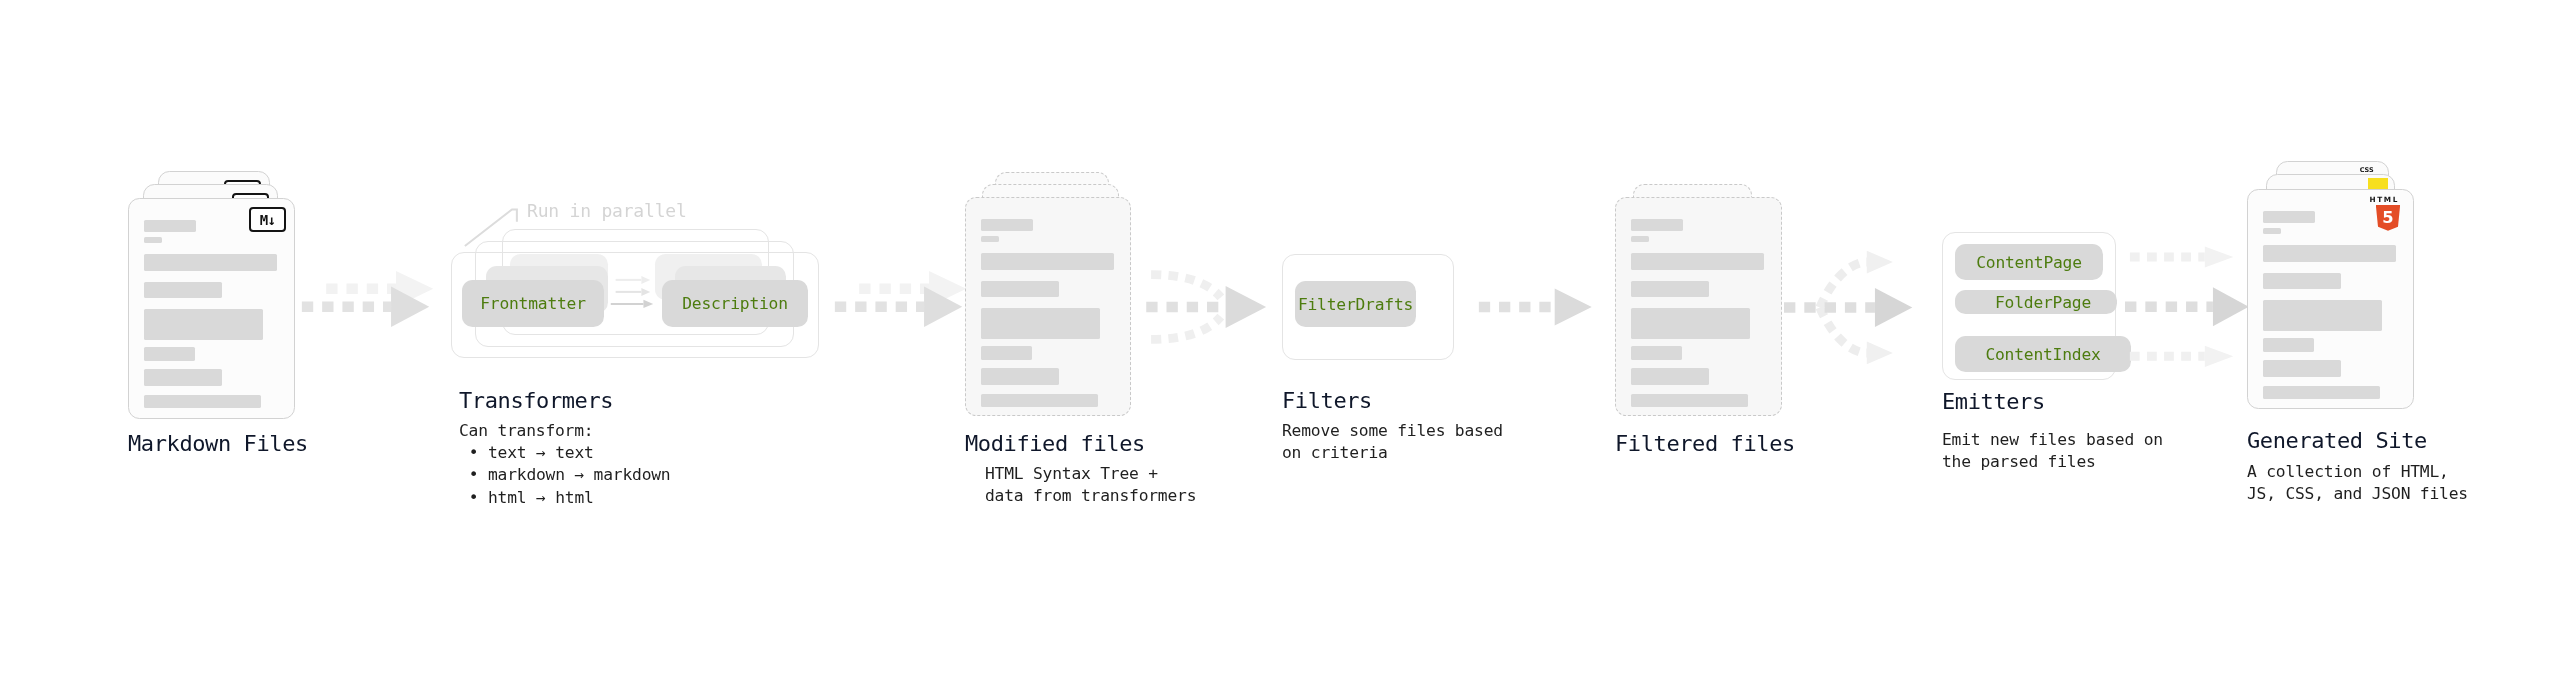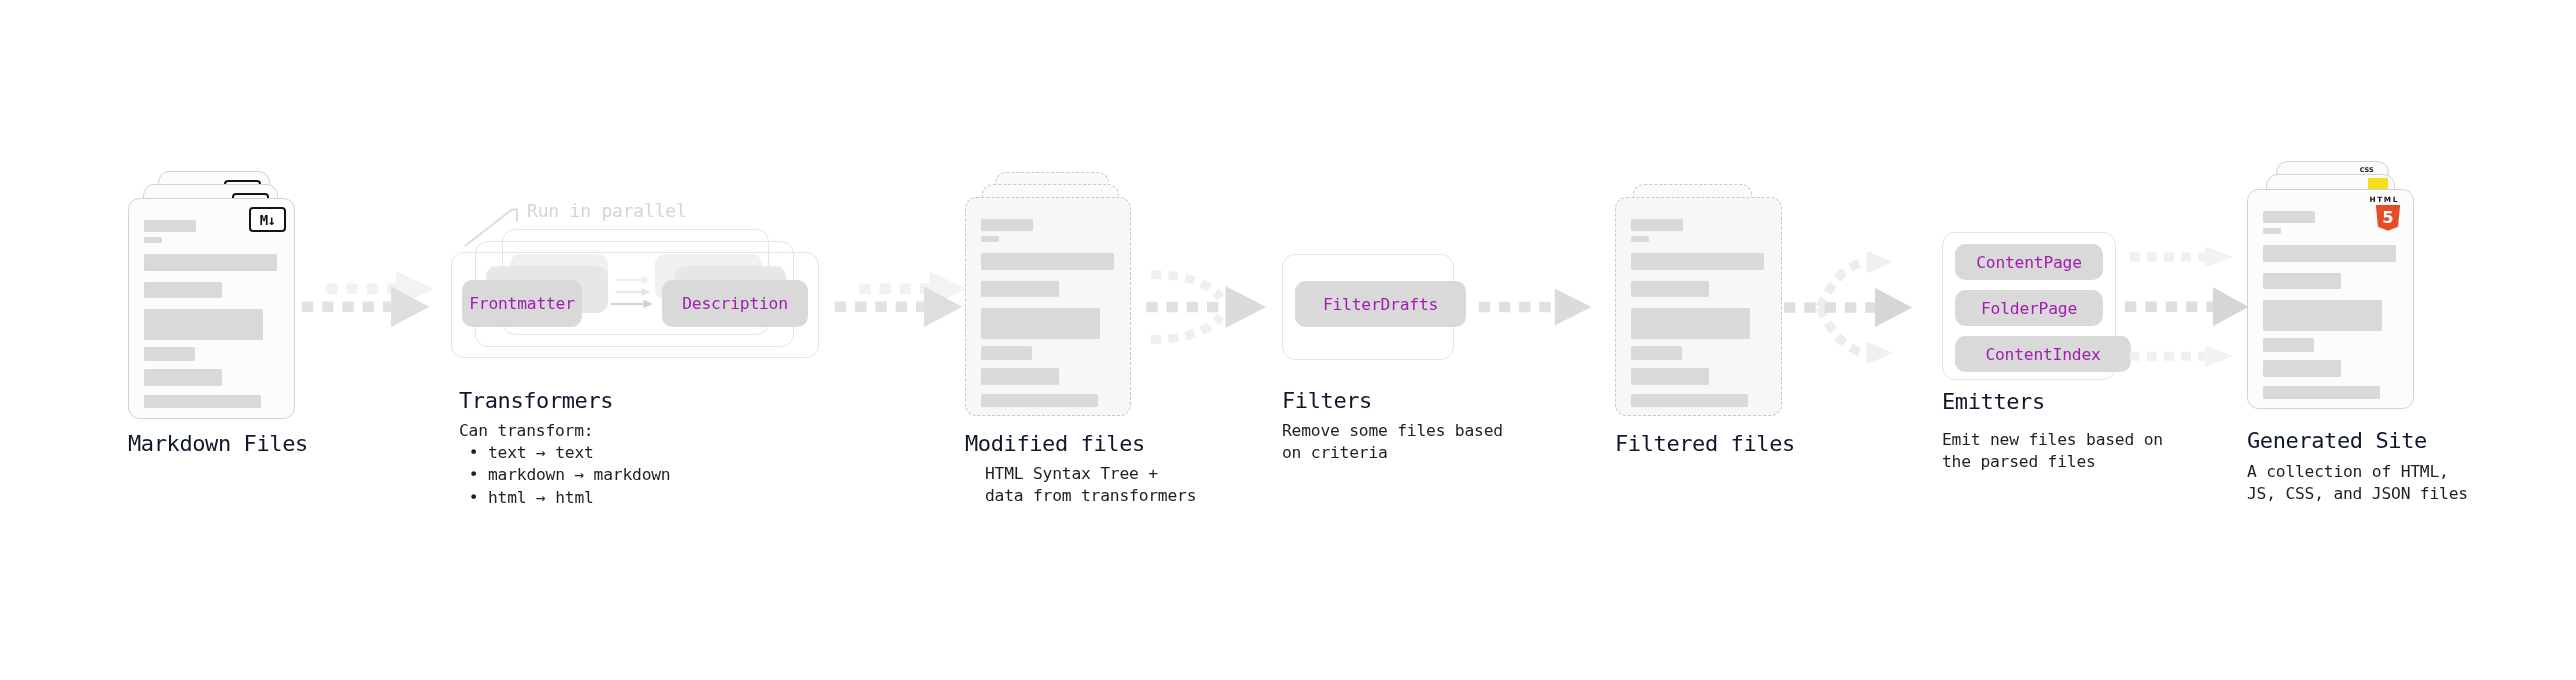--- a/index.html
+++ b/index.html
@@ -23,21 +23,21 @@
   .b5{width:119px;height:31px;margin-bottom:7.3px}
   .b6{width:51px;height:14px;margin-bottom:8.1px}
   .b7{width:78px;height:17px;margin-bottom:9px}
   .b8{width:117px;height:13px;margin-bottom:0}
 
   
   .frame{position:absolute;border:1.6px solid #e4e4e4;border-radius:13px;box-sizing:border-box;}
 
   
   .chip{position:absolute;background:#d9d9d9;border-radius:10.6px;display:flex;align-items:center;justify-content:center;
-        font-size:16.3px;letter-spacing:-0.2px;color:#a21caf;white-space:nowrap;}
+        font-size:16.3px;letter-spacing:-0.2px;color:#4d7c0f;white-space:nowrap;}
   .chip.g2{background:#e7e7e7;}
   .chip.g3{background:#f0f0f0;}
 
   .caption{position:absolute;font-size:22px;font-weight:500;letter-spacing:-0.4px;color:#0f172a;white-space:nowrap;}
   .desc{position:absolute;font-size:16.3px;line-height:22px;letter-spacing:-0.2px;color:#1f1f1f;white-space:nowrap;}
   .desc .bullets{padding-left:9.8px;line-height:22.3px;}
   .note{position:absolute;font-size:18px;letter-spacing:-0.2px;color:#d4d4d4;white-space:nowrap;}
 
   
   .badge-md{position:absolute;top:8.1px;right:8.1px;width:33px;height:21px;border:2.4px solid #141414;border-radius:4.1px;
@@ -95,21 +95,21 @@
   <div class="note" style="left:527px;top:200px;">Run in parallel</div>
 
   <div class="frame" style="left:502px;top:229px;width:267px;height:106px;"></div>
   <div class="frame" style="left:475px;top:241px;width:319px;height:106px;"></div>
   <div class="frame" style="left:451px;top:252px;width:368px;height:106px;"></div>
 
   <div class="chip g3" style="left:510px;top:254px;width:98px;height:46px;"></div>
   <div class="chip g3" style="left:655px;top:254px;width:107px;height:46px;"></div>
   <div class="chip g2" style="left:486px;top:266px;width:122px;height:47px;"></div>
   <div class="chip g2" style="left:675px;top:266px;width:111px;height:47px;"></div>
-  <div class="chip" style="left:462px;top:280px;width:120px;height:47px;">Frontmatter</div>
+  <div class="chip" style="left:462px;top:280px;width:142px;height:47px;">Frontmatter</div>
   <div class="chip" style="left:662px;top:280px;width:146px;height:47px;">Description</div>
 
   <svg style="left:614px;top:275px;" width="37" height="9.8" viewBox="0 0 46 12">
     <line x1="2" y1="6" x2="34" y2="6" stroke="#ededed" stroke-width="2.5"></line>
       <polygon points="34,1 45,6 34,11" fill="#ededed"></polygon>
   </svg>
   <svg style="left:614px;top:287px;" width="37" height="9.8" viewBox="0 0 46 12">
     <line x1="2" y1="6" x2="34" y2="6" stroke="#e4e4e4" stroke-width="2.5"></line>
       <polygon points="34,1 45,6 34,11" fill="#e4e4e4"></polygon>
   </svg>
@@ -156,21 +156,21 @@
   </div>
 
   <svg style="left:1143px;top:254px;" width="128" height="106" viewBox="0 0 158 130">
     <path d="M 10 25 Q 72 25 96 53" fill="none" stroke="#efefef" stroke-width="11" stroke-dasharray="12 9"></path>
     <path d="M 10 105 Q 72 105 96 77" fill="none" stroke="#efefef" stroke-width="11" stroke-dasharray="12 9"></path>
     <line x1="4" y1="65" x2="102" y2="65" stroke="#e0e0e0" stroke-width="13" stroke-dasharray="14 11"></line>
     <polygon points="102,39 152,65 102,91" fill="#dbdbdb"></polygon>
   </svg>
 
   <div class="frame" style="left:1282px;top:254px;width:172px;height:106px;"></div>
-  <div class="chip" style="left:1295px;top:281px;width:171px;height:46px;">FilterDrafts</div>
+  <div class="chip" style="left:1295px;top:281px;width:121px;height:46px;">FilterDrafts</div>
   <div class="caption" style="left:1282px;top:388px;">Filters</div>
   <div class="desc" style="left:1282px;top:420px;">
     <div>Remove some files based</div>
     <div>on criteria</div>
   </div>
 
   <svg style="left:1475px;top:282px;" width="119" height="50" viewBox="0 0 146 62">
     <line x1="4" y1="31" x2="98" y2="31" stroke="#e0e0e0" stroke-width="13" stroke-dasharray="14 11"></line>
     <polygon points="98,8 144,31 98,54" fill="#dbdbdb"></polygon>
   </svg>
@@ -194,21 +194,21 @@
     <path d="M 44 83 Q 66 34 98 27 L 102 27" fill="none" stroke="#ededed" stroke-width="11" stroke-dasharray="12 9"></path>
     <polygon points="102,13 134,27 102,41" fill="#f0f0f0"></polygon>
     <path d="M 44 83 Q 66 132 98 139 L 102 139" fill="none" stroke="#ededed" stroke-width="11" stroke-dasharray="12 9"></path>
     <polygon points="102,125 134,139 102,153" fill="#f0f0f0"></polygon>
     <line x1="0" y1="83" x2="112" y2="83" stroke="#dedede" stroke-width="13" stroke-dasharray="14 11"></line>
     <polygon points="112,59 158,83 112,107" fill="#d6d6d6"></polygon>
   </svg>
 
   <div class="frame" style="left:1942px;top:232px;width:174px;height:148px;"></div>
   <div class="chip" style="left:1955px;top:244px;width:148px;height:36px;">ContentPage</div>
-  <div class="chip" style="left:1955px;top:290px;width:148px;height:36px;">FolderPage</div>
+  <div class="chip" style="left:1955px;top:290px;width:148px;height:24px;padding-left:14px;">FolderPage</div>
   <div class="chip" style="left:1955px;top:336px;width:176px;height:36px;">ContentIndex</div>
   <div class="caption" style="left:1942px;top:389px;">Emitters</div>
   <div class="desc" style="left:1942px;top:429px;">
     <div>Emit new files based on</div>
     <div>the parsed files</div>
   </div>
 
   <svg style="left:2125px;top:244px;" width="127" height="127" viewBox="0 0 156 156">
     <line x1="6" y1="16" x2="98" y2="16" stroke="#f0f0f0" stroke-width="11" stroke-dasharray="12 9"></line>
     <polygon points="98,3 133,16 98,29" fill="#f2f2f2"></polygon>

